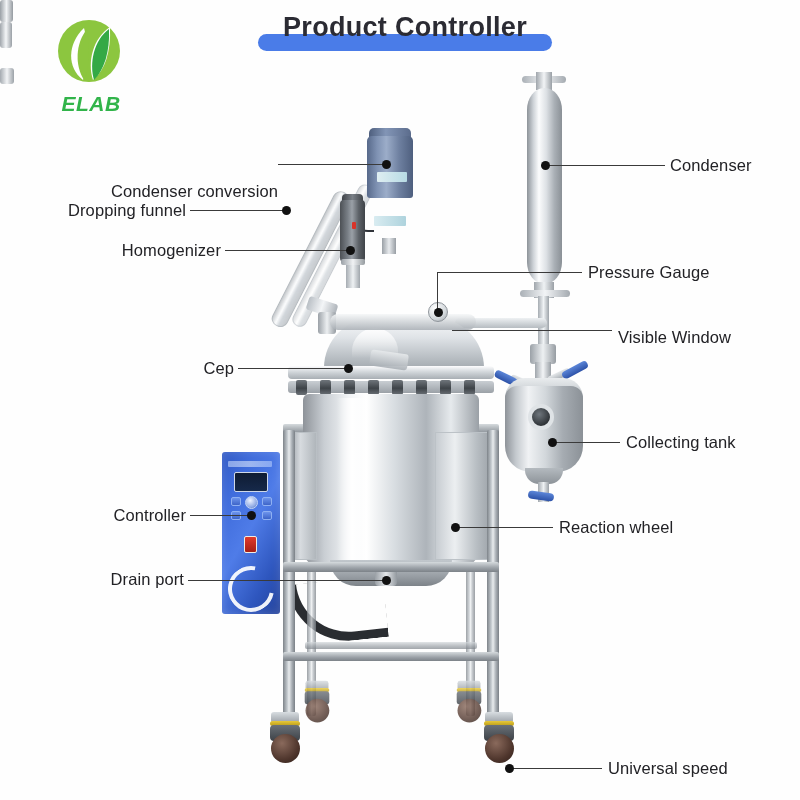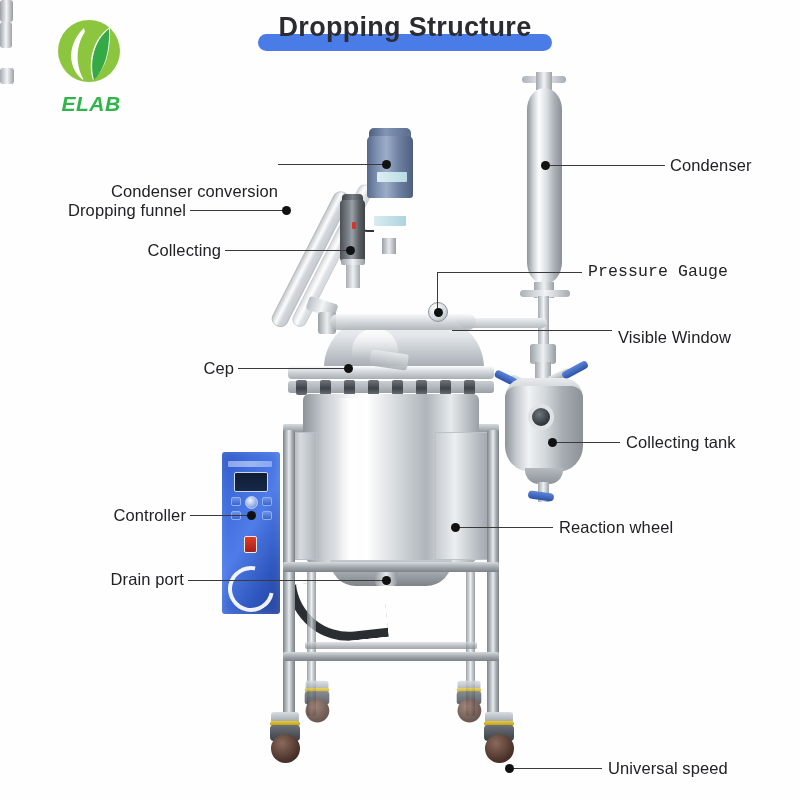--- a/index.html
+++ b/index.html
@@ -455,21 +455,21 @@
       <path d="M30 62 C14 50 14 26 31 10 C36 28 36 48 30 62 Z" fill="#ffffff"></path>
       <path d="M31 62 C22 48 22 26 34 11 C37 30 37 50 31 62 Z" fill="#8cc63f"></path>
       <path d="M40 62 C34 44 40 20 57 9 C58 34 52 52 40 62 Z" fill="#ffffff"></path>
       <path d="M41 62 C36 45 41 22 56 11 C57 34 51 52 41 62 Z" fill="#34a945"></path>
     </svg>
     <div class="brand" style="color: rgb(49, 180, 74);">ELAB</div>
   </div>
 
   <div id="title-wrap">
     <div id="title-bar" style="background: rgb(74, 124, 232);"></div>
-    <div id="title-text" style="color: rgb(43, 43, 51);">Dropping Structure</div>
+    <div id="title-text" style="color: rgb(43, 43, 51);">Product Controller</div>
   </div>
 
   <div id="equip">
 
     <div id="cond-top-wing"></div>
     <div id="cond-top-fit"></div>
     <div id="cond-body"></div>
     <div id="cond-bot-fit"></div>
     <div id="cond-bot-wing"></div>
     <div id="cond-down"></div>
@@ -623,31 +623,31 @@
 
   <div class="leader" style="left:509px; top:768px; width:93px;"></div>
   <div class="dot" style="left:509px; top:768px;"></div>
 
   <div class="label two-line right-al" style="left:40px; top:143px; width:238px;">
     <div>Condenser conversion</div>
   </div>
 
   <div class="label right-al" style="left:20px; top:200px; width:166px;">Dropping funnel</div>
 
-  <div class="label right-al" style="left:40px; top:240px; width:181px;">Collecting</div>
+  <div class="label right-al" style="left:40px; top:240px; width:181px;">Homogenizer</div>
 
   <div class="label right-al" style="left:120px; top:358px; width:114px;">Cep</div>
 
   <div class="label right-al" style="left:60px; top:505px; width:126px;">Controller</div>
 
   <div class="label right-al" style="left:60px; top:569px; width:124px;">Drain port</div>
 
   <div class="label" style="left:670px; top:155px;">Condenser</div>
 
-  <div class="label" style="left:588px; top:262px;font-family:Liberation Mono, monospace;">Pressure Gauge</div>
+  <div class="label" style="left:588px; top:262px;">Pressure Gauge</div>
 
   <div class="label" style="left:618px; top:327px;">Visible Window</div>
 
   <div class="label" style="left:626px; top:432px;">Collecting tank</div>
 
   <div class="label" style="left:559px; top:517px;">Reaction wheel</div>
 
   <div class="label" style="left:608px; top:758px;">Universal speed</div>
 
 </div>

